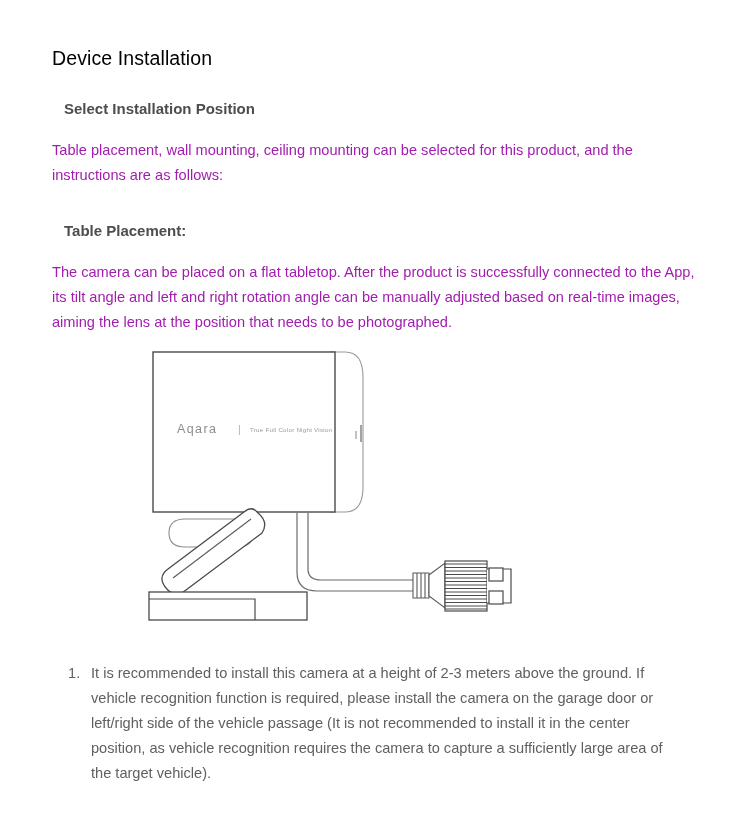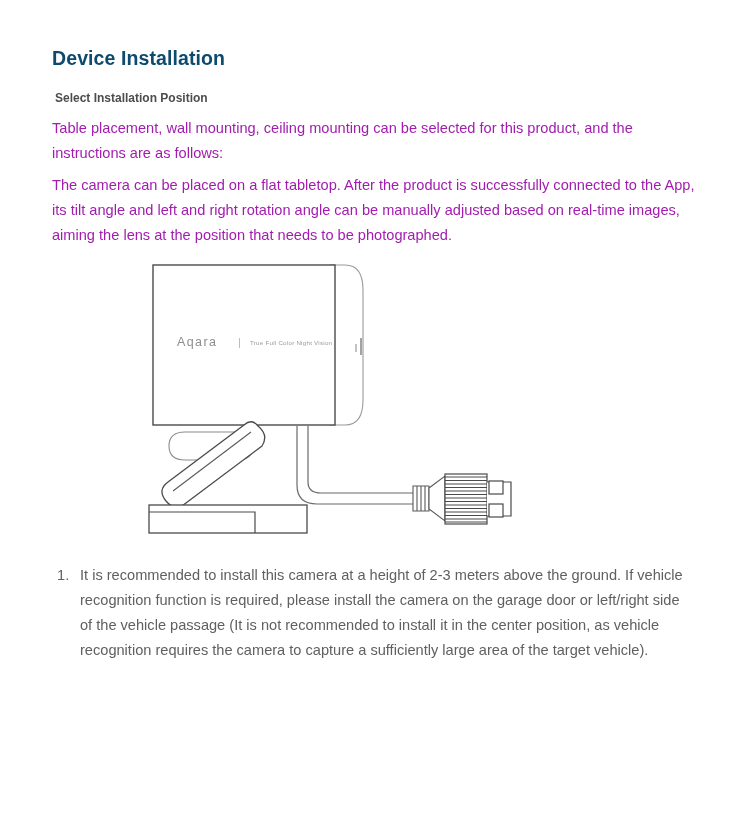--- a/index.html
+++ b/index.html
@@ -16,32 +16,32 @@
   }
   .page {
     position: relative;
     width: 749px;
     height: 827px;
     box-sizing: border-box;
     padding: 0 52px;
   }
   .h1 {
     font-size: 19.5px;
-    font-weight: bold;
-    color: #0c4a6e;
+    font-weight: normal;
+    color: #000000;
     letter-spacing: .1px;
     margin: 0;
     padding-top: 47px;
     line-height: 1.2;
   }
   .h2 {
-    font-size: 12px;
+    font-size: 15px;
     font-weight: bold;
     color: #4d4d4d;
-    margin: 3px;
+    margin: 12px;
     padding-top: 18px;
     line-height: 1.25;
   }
   .h2.tight {
     padding-top: 22px;
   }
   .h2 .colon {
     font-weight: normal;
     color: #666;
     padding-left: 2px;
@@ -51,21 +51,21 @@
     color: #a21caf;
     line-height: 25px;
     margin: 0;
     padding-top: 7px;
     max-width: 640px;
   }
   .para.wide {
     max-width: 645px;
   }
   ol.numlist {
-    margin: 5px;
+    margin: 16px;
     padding: 8px 0 0 0;
     list-style: none;
     counter-reset: item;
   }
   ol.numlist > li {
     position: relative;
     padding-left: 23px;
     font-size: 14.6px;
     color: #606060;
     line-height: 25px;
@@ -97,20 +97,21 @@
 <body>
 
 <div class="page">
 
   <h1 class="h1">Device Installation</h1>
 
   <h2 class="h2">Select Installation Position</h2>
 
   <p class="para">Table placement, wall mounting, ceiling mounting can be selected for this product, and the instructions are as follows:</p>
 
+  <h2 class="h2 tight">Table Placement:</h2>
 
   <p class="para wide">The camera can be placed on a flat tabletop. After the product is successfully connected to the App, its tilt angle and left and right rotation angle can be manually adjusted based on real-time images, aiming the lens at the position that needs to be photographed.</p>
 
   <div class="figure">
     <svg width="460" height="285" viewBox="0 0 460 285">
 
       <path d="M 185 5 L 200 5 Q 218 5 218 30 L 218 140 Q 218 165 200 165 L 185 165 Z" fill="#ffffff" stroke="#9a9a9a" stroke-width="1.1"></path>
 
       <path d="M 216 78 L 216 95" fill="none" stroke="#8c8c8c" stroke-width="1.6"></path>
       <path d="M 211 84 L 211 92" fill="none" stroke="#9a9a9a" stroke-width="1.2"></path>

